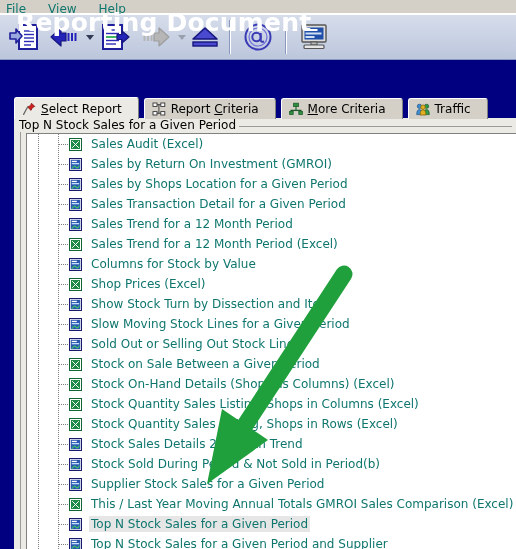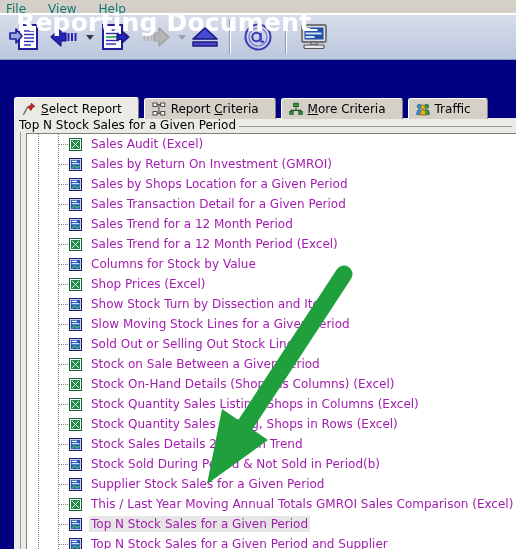--- a/index.html
+++ b/index.html
@@ -225,21 +225,21 @@
   .node-icon {
     width: 13px; height: 13px;
     margin-left: 11px;
     flex: 0 0 auto;
     display: block;
     position: relative;
     z-index: 2;
   }
   .node-label {
     font-size: 12px;
-    color: #a21caf;
+    color: #0f766e;
     margin-left: 7px;
     line-height: 14px;
     padding: 1px 2px;
   }
   .node.selected .node-label {
     background: #e6e6e6;
   }
 
   
   .arrow-overlay {

